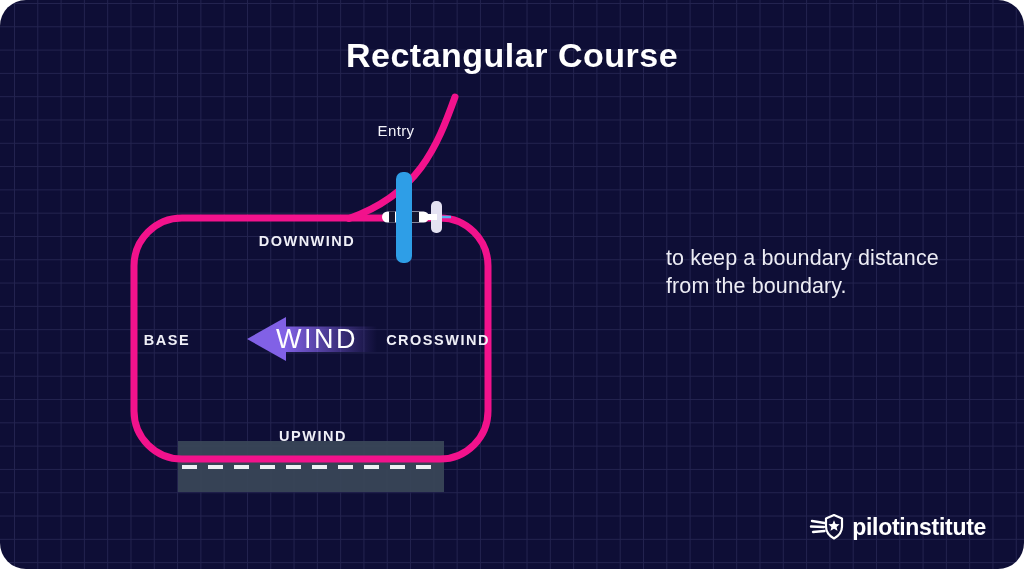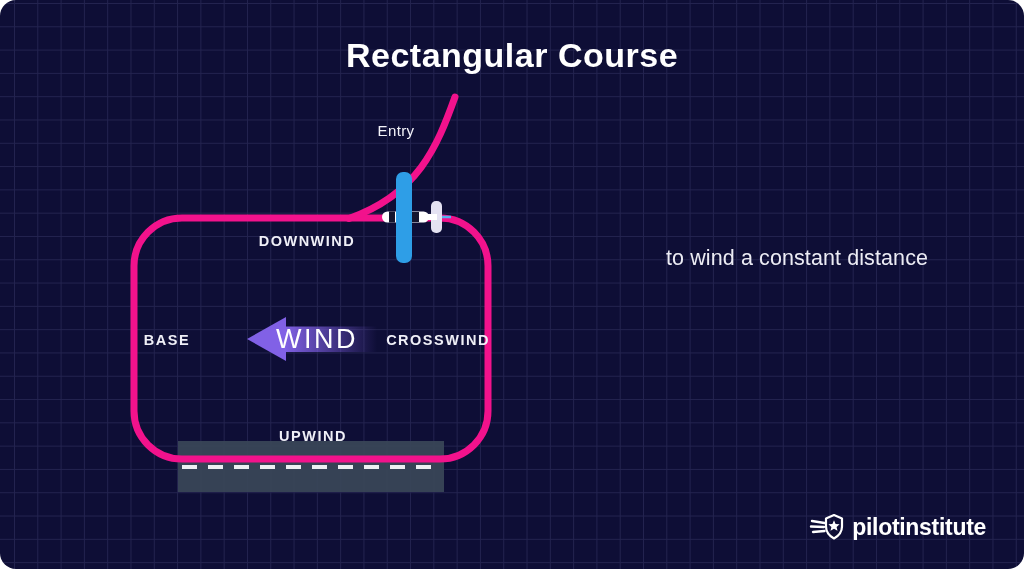--- a/index.html
+++ b/index.html
@@ -1,19 +1,19 @@
 <!DOCTYPE html>
 <html style="--background: #0E0E36; --grid-line: #23234F; --course-pink: #F2128C; --wind-purple: #8161E6; --wing-blue: #2E9EE7; --runway-gray: #394657; --text-light: #ECECF4;"><head>
 <meta charset="utf-8">
 <style>
   html,body{margin:0;padding:0;background:#ffffff;font-family:"Liberation Sans",sans-serif;}
   .page{
     position:relative;
     width:1024px;height:569px;
-    border-radius:16px;
+    border-radius:26px;
     overflow:hidden;
     background-color:var(--background,#0E0E36);
     background-image:
       linear-gradient(var(--grid-line,#23234F) 1px, transparent 1px),
       linear-gradient(90deg, var(--grid-line,#23234F) 1px, transparent 1px);
     background-size:23.3px 23.3px;
     background-position:14px 3px;
   }
   .title{
     position:absolute;top:36px;left:0;width:100%;
@@ -98,21 +98,22 @@
     </g>
 
     <text class="svg-label-entry" x="396" y="136">Entry</text>
     <text class="svg-label" x="307" y="246">DOWNWIND</text>
     <text class="svg-label" x="167" y="345">BASE</text>
     <text class="svg-label" x="438" y="345">CROSSWIND</text>
     <text class="svg-label" x="313" y="441">UPWIND</text>
   </svg>
 
   <div class="description">
-    <div>to wind a constant distance</div>
+    <div>to keep a boundary distance</div>
+    <div>from the boundary.</div>
   </div>
 
   <div class="logo">
     <span class="logo-icon">
       <svg width="36" height="30" viewBox="0 0 36 30">
         <g fill="none" stroke="#ffffff" stroke-width="2.4" stroke-linecap="round">
           <line x1="3" y1="9" x2="15.5" y2="11"></line>
           <line x1="2" y1="14.5" x2="15" y2="15"></line>
           <line x1="4" y1="20" x2="15.5" y2="19"></line>
         </g>

